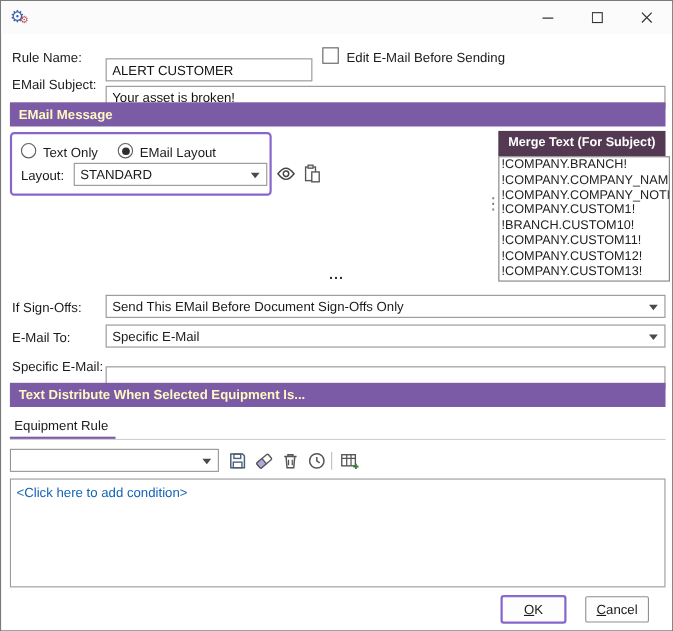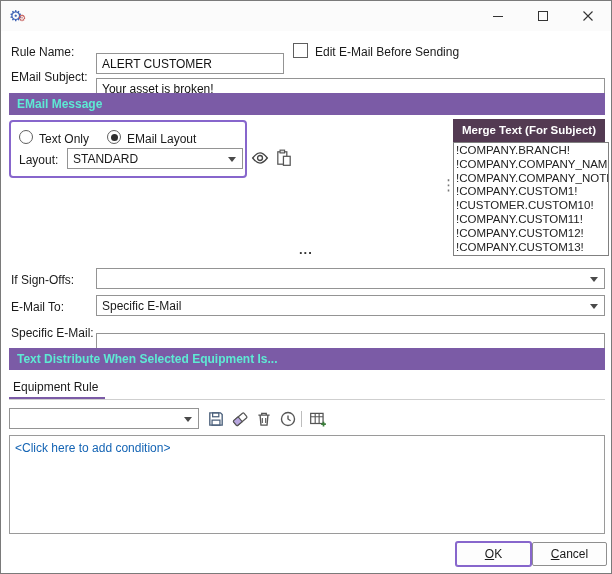--- a/index.html
+++ b/index.html
@@ -24,21 +24,21 @@
   .tin { position:absolute; height:21px; border:1px solid #949494; background:#fff;
          font-family:"Liberation Sans",sans-serif; font-size:12px; color:#111; padding:0 5px;margin-top:12px; }
   .combo { position:absolute; height:21px; border:1px solid #949494; background:#fff;
            padding:3px 20px 16px 5px; cursor:default; white-space:nowrap; overflow:hidden; }
   .combo .arr { position:absolute; right:6px; top:8px; width:0; height:0;
                 border-left:4px solid transparent; border-right:4px solid transparent;
                 border-top:5px solid #4a4a4a; }
 
   
   .hdr { position:absolute; left:8px; width:596px; height:22px; background:var(--header-purple,#7b5ba6);
-         color:#5eead4; font-weight:bold; line-height:22px; padding-left:8px; }
+         color:#fef9c3; font-weight:bold; line-height:22px; padding-left:8px; }
 
   
   .rgroup { position:absolute; left:8px; top:119px; width:238px; height:58px;
             border:2px solid var(--group-border,#8766cc); border-radius:4px; }
   .radio { position:absolute; width:14px; height:14px; border:1px solid #5f5f5f; border-radius:50%; background:#fff; cursor:pointer; }
   .radio.sel::after { content:""; display:block; width:7px; height:7px; border-radius:50%; background:#2e2e2e; margin:2.5px; }
   .check { position:absolute; width:15px; height:15px; border:1px solid #5f5f5f; background:#fff; cursor:pointer; }
 
   
   .mhdr { position:absolute; left:452px; top:118px; width:152px; height:23px;
@@ -55,21 +55,21 @@
   .tab { position:absolute; left:12px; top:379px; font-size:12px; color:#1a1a1a; cursor:pointer; }
   .tabline { position:absolute; left:8px; top:396px; width:96px; height:2px; background:var(--header-purple,#7b5ba6); }
   .grayline { position:absolute; left:8px; top:398px; width:596px; height:1px; background:#cfcfcf; }
 
   .iconbtn { position:absolute; width:22px; height:22px; display:flex; align-items:center; justify-content:center; cursor:pointer; background:transparent; border:none; padding:0; }
   .vsep { position:absolute; width:1px; height:16px; background:#bdbdbd; }
 
   .condbox { position:absolute; left:8px; top:434px; width:596px; height:99px; border:1px solid #9a9a9a; background:#fff; }
   .condlink { position:absolute; left:14px; top:440px; color:var(--link-blue,#1464b4); cursor:pointer; }
 
-  .btn { position:absolute; width:75px; height:24px; background:#fdfdfd; border:1px solid #8f8f8f; border-radius:2px;
+  .btn { position:absolute; width:58px; height:24px; background:#fdfdfd; border:1px solid #8f8f8f; border-radius:2px;
          font-family:"Liberation Sans",sans-serif; font-size:12px; color:#1a1a1a; text-align:center; line-height:21px; cursor:pointer; padding:0; }
   .btn.focus { border-color:var(--group-border,#8766cc); box-shadow:0 0 0 1px var(--group-border,#8766cc); }
   .btn u { text-decoration:underline; }
 </style>
 </head>
 <body>
 
 <div class="titlebar">
   <span class="appicon">
     <span class="g1">⚙</span>
@@ -128,30 +128,31 @@
     <rect x="7.5" y="6.5" width="6" height="8" fill="#fff" stroke="#555" stroke-width="1.1"></rect>
   </svg>
 </button>
 
 <div class="mhdr">Merge Text (For Subject)</div>
 <div class="mlist">
     <div class="merge-item">!COMPANY.BRANCH!</div>
     <div class="merge-item">!COMPANY.COMPANY_NAME</div>
     <div class="merge-item">!COMPANY.COMPANY_NOTE</div>
     <div class="merge-item">!COMPANY.CUSTOM1!</div>
-    <div class="merge-item">!CUSTOMER.CUSTOM10!</div>
+    <div class="merge-item">!BRANCH.CUSTOM10!</div>
     <div class="merge-item">!COMPANY.CUSTOM11!</div>
     <div class="merge-item">!COMPANY.CUSTOM12!</div>
     <div class="merge-item">!COMPANY.CUSTOM13!</div>
   </div>
 <span class="dots-v">⋮</span>
 <span class="dots-h">...</span>
 
 <span class="lbl" style="left:10px; top:272px;">If Sign-Offs:</span>
 <div class="combo" style="left:95px; top:267px; width:509px;">
+  <span>Send This EMail Before Document Sign-Offs Only</span>
   <span class="arr"></span>
 </div>
 
 <span class="lbl" style="left:10px; top:299px;">E-Mail To:</span>
 <div class="combo" style="left:95px; top:294px; width:509px;">
   <span>Specific E-Mail</span>
   <span class="arr"></span>
 </div>
 
 <span class="lbl" style="left:10px; top:325px;">Specific E-Mail:</span>

